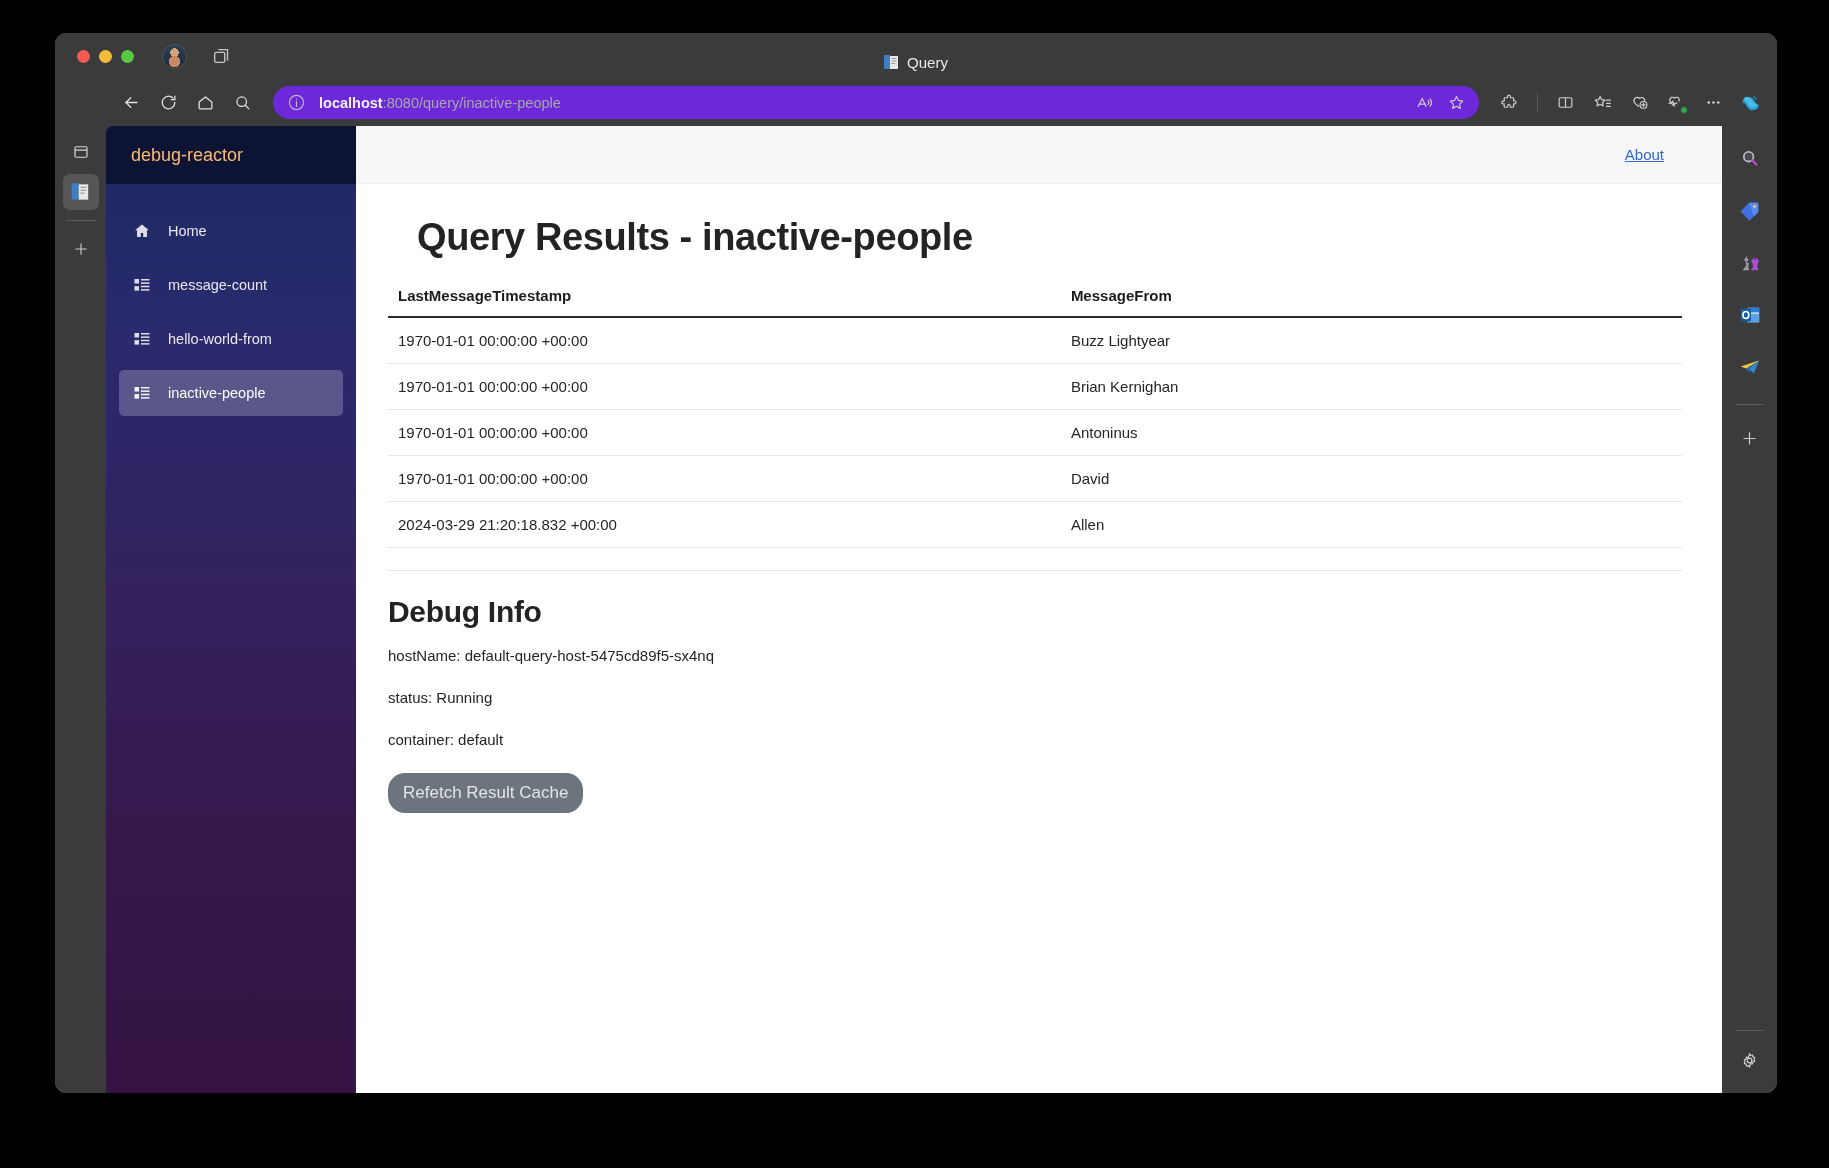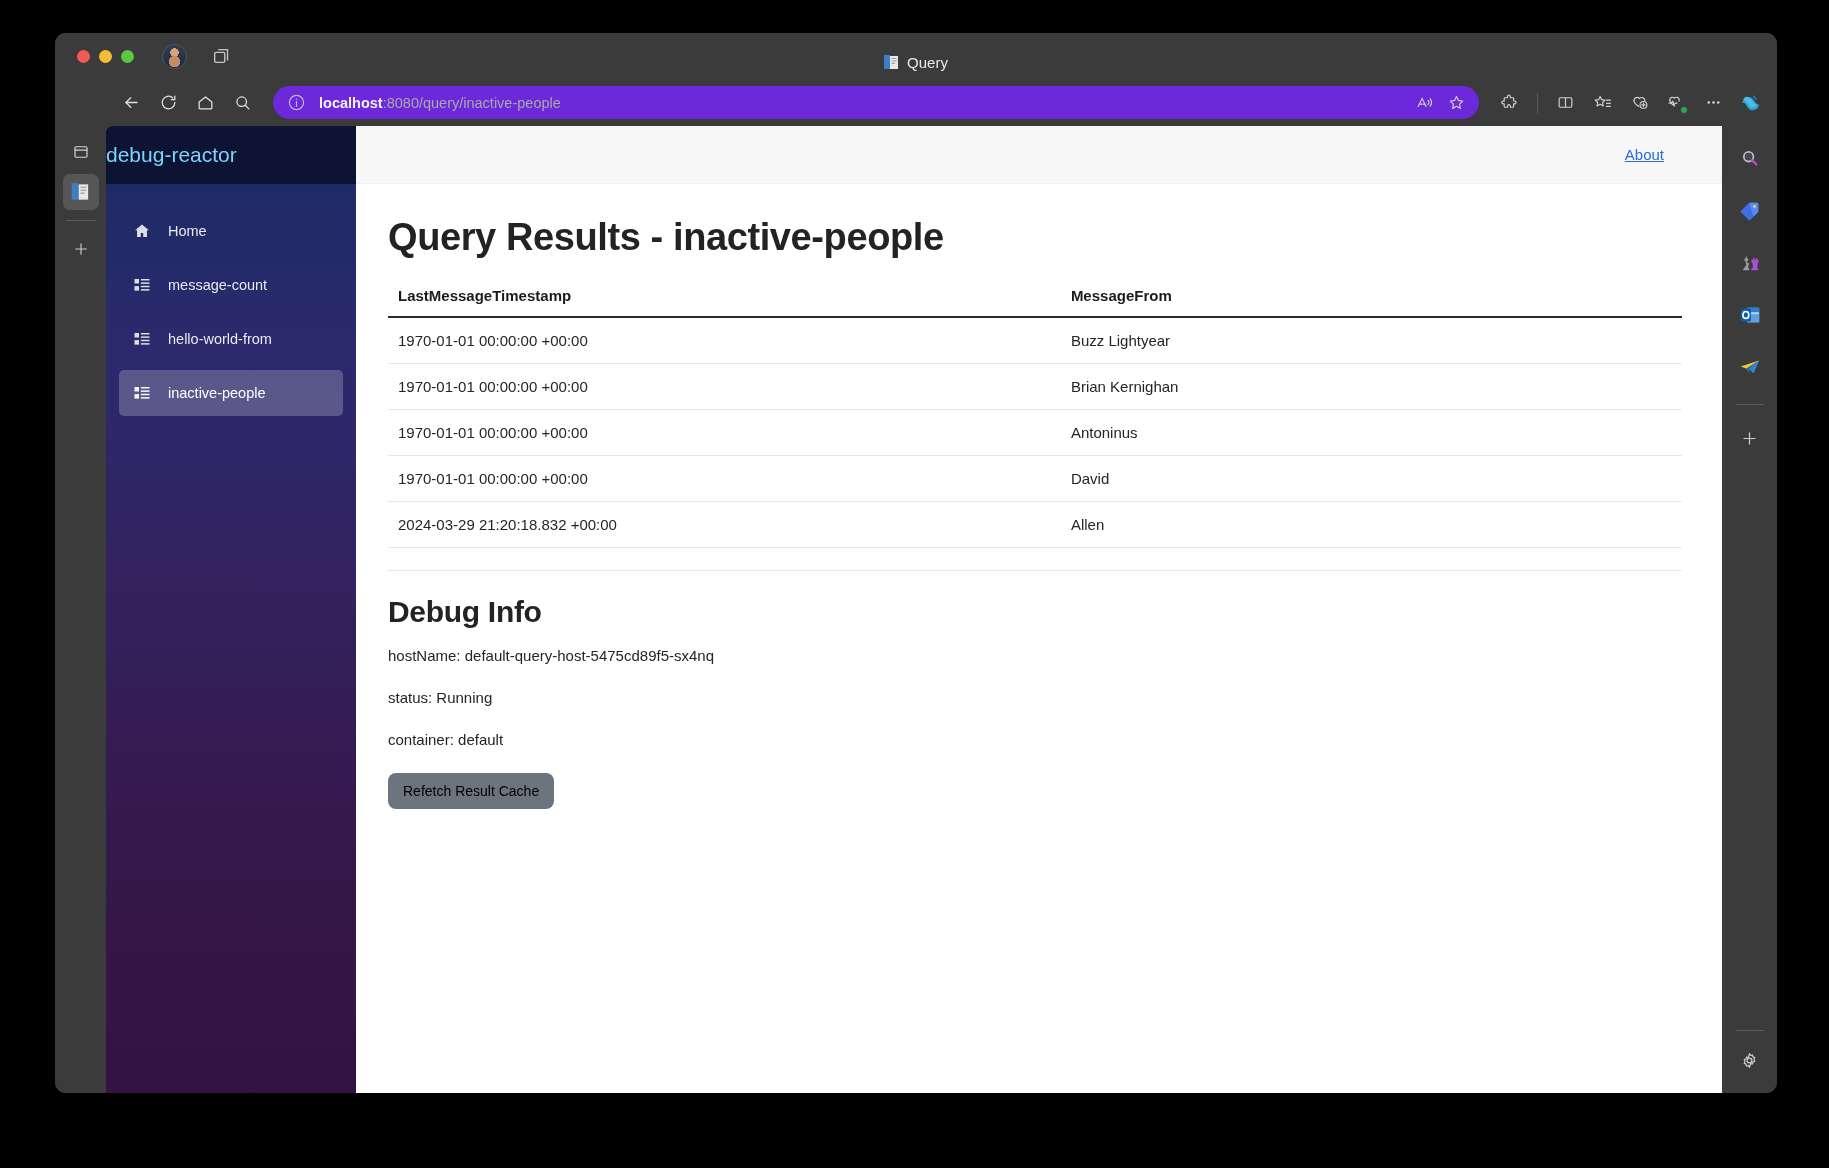--- a/index.html
+++ b/index.html
@@ -125,21 +125,22 @@
   
   .app-sidebar {
     width: 250px; flex: none;
     background: linear-gradient(180deg, #1b2a63 0%, #2a2a6d 22%, #33225e 48%, #36184c 72%, #341243 100%);
     display: flex; flex-direction: column;
   }
   .brand {
     height: 58px; flex: none;
     background: #0d1333;
     display: flex; align-items: center;
-    color: #7dd3fc; font-size: 21px;
+    padding-left: 25px;
+    color: #fdba74; font-size: 18px;
   }
   .nav { padding: 24px 13px 0; display: flex; flex-direction: column; gap: 8px; }
   .nav-item {
     display: flex; align-items: center; gap: 17px;
     height: 46px; padding-left: 14px;
     border-radius: 5px;
     color: #e8e8ee; font-size: 14.5px;
   }
   .nav-item.active { background: rgba(255,255,255,.22); color: #fff; }
   .nav-icon { width: 18px; height: 18px; flex: none; opacity: .95; }
@@ -151,21 +152,21 @@
     background: #f7f7f7;
     border-bottom: 1px solid #eee;
     display: flex; align-items: center; justify-content: flex-end;
     padding-right: 58px;
   }
   .about-link { color: #2c6bd4; font-size: 15px; text-decoration: underline; }
 
   .content { padding: 32px 40px 0 32px; overflow: hidden; }
   h1.page-title {
     font-size: 38px; font-weight: 700; color: #232323;
-    letter-spacing: -.4px; margin-bottom: 28px;
+    letter-spacing: -.4px; margin-bottom: 28px; margin-left: 29px;
   }
 
   table.results { width: 100%; border-collapse: collapse; table-layout: fixed; }
   table.results th {
     text-align: left; font-size: 15px; font-weight: 700; color: #1c1c1c;
     padding: 0 0 12px 10px;
     border-bottom: 2px solid #2b2b2b;
   }
   table.results td {
     font-size: 15px; color: #252525;
@@ -176,24 +177,24 @@
 
   .section-rule { height: 1px; background: #e6e6e6; margin: 22px 0 24px; }
 
   h2.debug-title {
     font-size: 30px; font-weight: 700; color: #232323;
     letter-spacing: -.3px; margin-bottom: 18px;
   }
   .debug-line { font-size: 15px; color: #252525; margin-bottom: 25px; }
   .refetch-btn {
     display: inline-block;
-    background: #6c757d; color: #000000;
-    font-size: 14px; font-family: inherit;
+    background: #6c757d; color: #e5e5e5;
+    font-size: 17px; font-family: inherit;
     padding: 10px 15px;
-    border: none; border-radius: 8px;
+    border: none; border-radius: 17px;
   }
 
   
   .edge-bar {
     width: 55px; flex: none;
     background: #3b3b3b;
     display: flex; flex-direction: column; align-items: center;
     padding-top: 16px;
     position: relative;
   }

